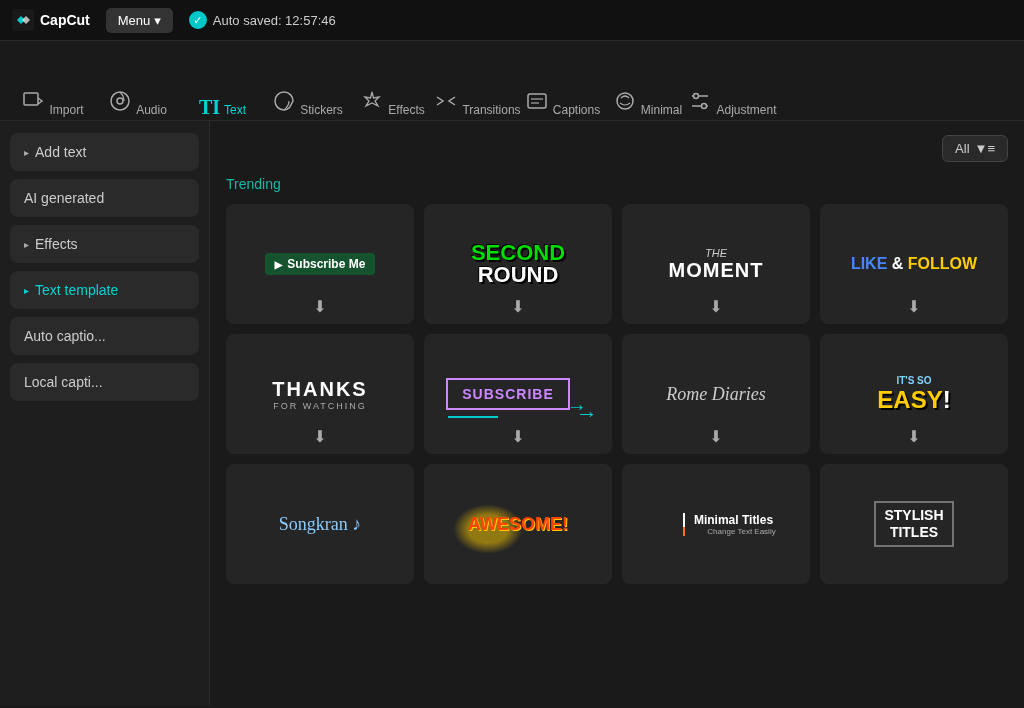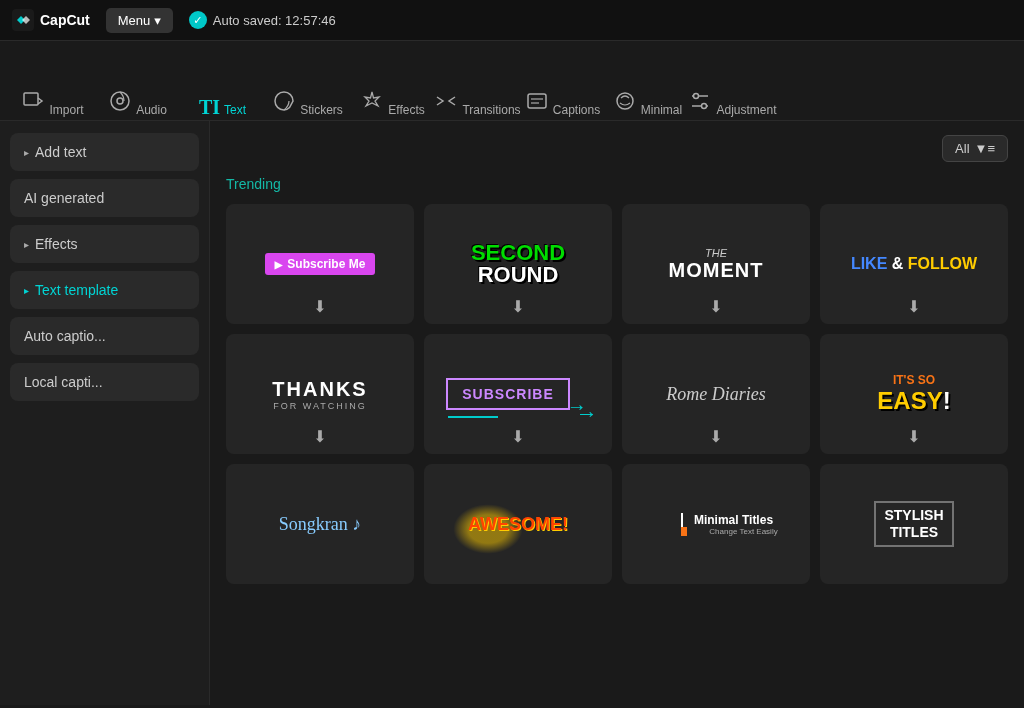--- a/index.html
+++ b/index.html
@@ -191,21 +191,21 @@
     .template-content {
       display: flex;
       align-items: center;
       justify-content: center;
       width: 100%;
       height: 80px;
     }
 
     
     .subscribe-me {
-      background: #d946ef;
+      background: #14532d;
       color: #fff;
       padding: 4px 10px;
       border-radius: 3px;
       font-size: 12px;
       font-weight: bold;
       display: flex;
       align-items: center;
       gap: 5px;
     }
     .subscribe-me::before {
@@ -266,30 +266,30 @@
     }
     .rome-diaries {
       font-family: Georgia, serif;
       font-size: 18px;
       font-style: italic;
       color: #ccc;
     }
     .its-so-easy {
       text-align: center;
     }
-    .its-so-easy .its-so { font-size: 12px; font-weight: 900; color: #f97316; display: block; }
+    .its-so-easy .its-so { font-size: 10px; font-weight: 900; color: #7dd3fc; display: block; }
     .its-so-easy .easy { font-size: 24px; font-weight: 900; color: #ffcc00; text-shadow: 2px 2px 0 #000; display: block; }
     .its-so-easy .excl { color: #fff; }
 
     
     .songkran { font-family: cursive; font-size: 18px; color: #88ccff; }
     .awesome { font-size: 18px; font-weight: 900; color: #ff4400; text-shadow: 1px 1px 0 #ffcc00; }
     .minimal-titles { text-align: center; margin-left: 27px; }
     .minimal-titles .main-line { font-size: 12px; font-weight: bold; color: #fff; display: block; border-left: 2px solid #fff; padding-left: 6px; }
-    .minimal-titles .sub-line { font-size: 8px; color: #aaa; display: block; border-left: 6px solid #f97316; padding-left: 22px; }
+    .minimal-titles .sub-line { font-size: 8px; color: #aaa; display: block; border-left: 2px solid #f97316; padding-left: 22px; }
     .stylish-titles {
       font-size: 14px;
       font-weight: 900;
       color: #fff;
       border: 2px solid #737373;
       padding: 4px 8px;
       text-align: center;
       line-height: 1.2;
     }
 

